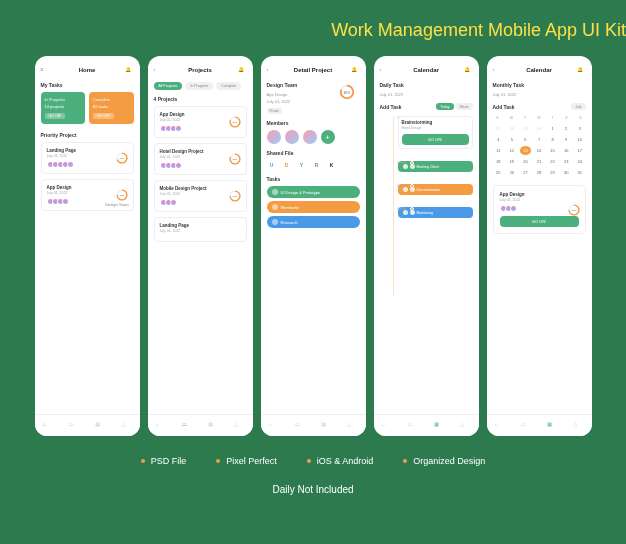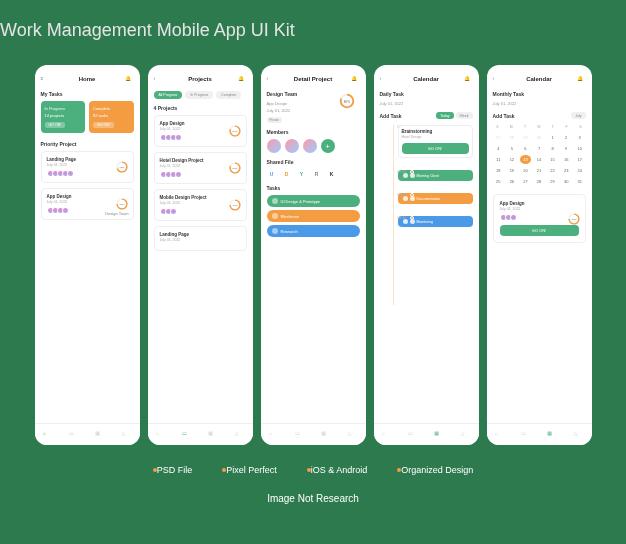--- a/index.html
+++ b/index.html
@@ -1,17 +1,17 @@
 <!DOCTYPE html>
 <html><head>
 <meta charset="utf-8">
 <style>
 *{margin:0;padding:0;box-sizing:border-box;font-family:-apple-system,BlinkMacSystemFont,sans-serif}
 body{background:#2d7a4f;width:626px;height:544px;position:relative;overflow:hidden}
-.hero-title{color:#e5e5e5;font-size:18px;font-weight:500;text-align:left;padding:20px 0 24px}
+.hero-title{color:#fde047;font-size:18px;font-weight:500;text-align:right;padding:20px 0 15px}
 .screens{display:flex;justify-content:center;gap:8px;padding:0 15px}
 .screen{background:#fff;border-radius:12px;width:105px;height:380px;overflow:hidden;position:relative;font-size:5px;padding:10px 6px 0}
 .screen-header{display:flex;justify-content:space-between;align-items:center;margin-bottom:8px}
 .screen-title{font-size:6px;font-weight:600;color:#222}
 .back-arrow,.bell{width:8px;height:8px;color:#888}
 .section-label{font-size:5px;font-weight:600;color:#333;margin:6px 0 4px}
 .date-sub{font-size:4px;color:#999;margin-bottom:6px}
 .status-cards{display:flex;gap:4px;margin-bottom:8px}
 .status-card{flex:1;border-radius:4px;padding:5px 4px;color:#fff}
 .status-card.green{background:#4caf7e}
@@ -59,21 +59,21 @@
 .toggle-btn.active{background:#4caf7e;color:#fff}
 .week-row{display:flex;justify-content:space-between;margin-bottom:4px}
 .week-day{font-size:3.5px;color:#aaa;width:10px;text-align:center}
 .cal-grid{display:grid;grid-template-columns:repeat(7,1fr);gap:2px}
 .cal-day{font-size:4px;text-align:center;padding:2px 0;color:#666}
 .cal-day.other{color:#ddd}
 .cal-day.active{background:#f39c42;color:#fff;border-radius:50%}
 .project-card.big{padding:6px;margin-top:8px}
 .go-on-btn{background:#4caf7e;color:#fff;text-align:center;padding:3px;border-radius:4px;font-size:4px;margin-top:4px}
 .features{display:flex;justify-content:center;gap:30px;margin-top:20px}
-.feature{color:#fff;font-size:9px;display:flex;align-items:center;gap:0}
+.feature{color:#fff;font-size:9px;display:flex;align-items:center;gap:6px}
 .feature-dot{width:4px;height:4px;border-radius:50%;background:#f39c42}
 .footer-note{color:#fff;font-size:10px;text-align:center;margin-top:18px}
 .team-label{font-size:4px;color:#888;position:absolute;right:4px;bottom:3px}
 .design-meta{font-size:4px;color:#999;margin-bottom:2px}
 .small-ring{width:18px;height:18px}
 .private-tag{font-size:3px;color:#888;background:#f0f0f0;padding:1px 3px;border-radius:2px;display:inline-block;margin-top:2px}
 .time-block{margin-bottom:12px;position:relative}
 </style>
 </head>
 <body>
@@ -420,13 +420,13 @@
   <div class="feature">
       <span class="feature-dot"></span>
       <span>iOS &amp; Android</span>
     </div>
   <div class="feature">
       <span class="feature-dot"></span>
       <span>Organized Design</span>
     </div>
 </div>
 
-<div class="footer-note">Image Not Research</div>
+<div class="footer-note">Daily Not Included</div>
 
 </body></html>

